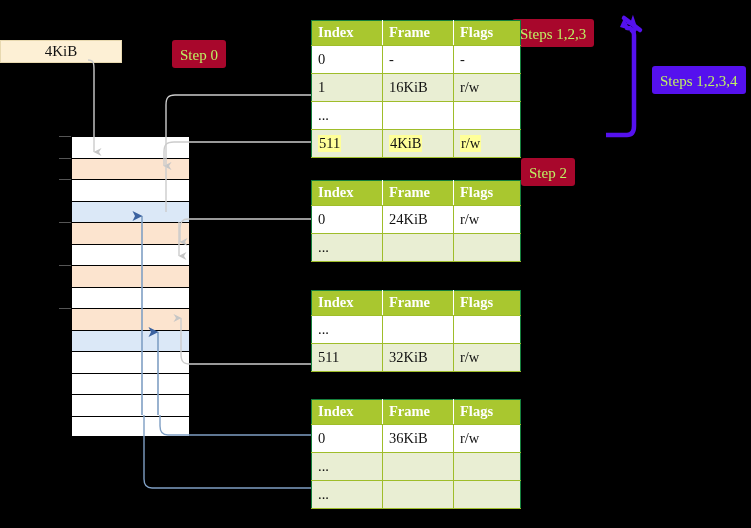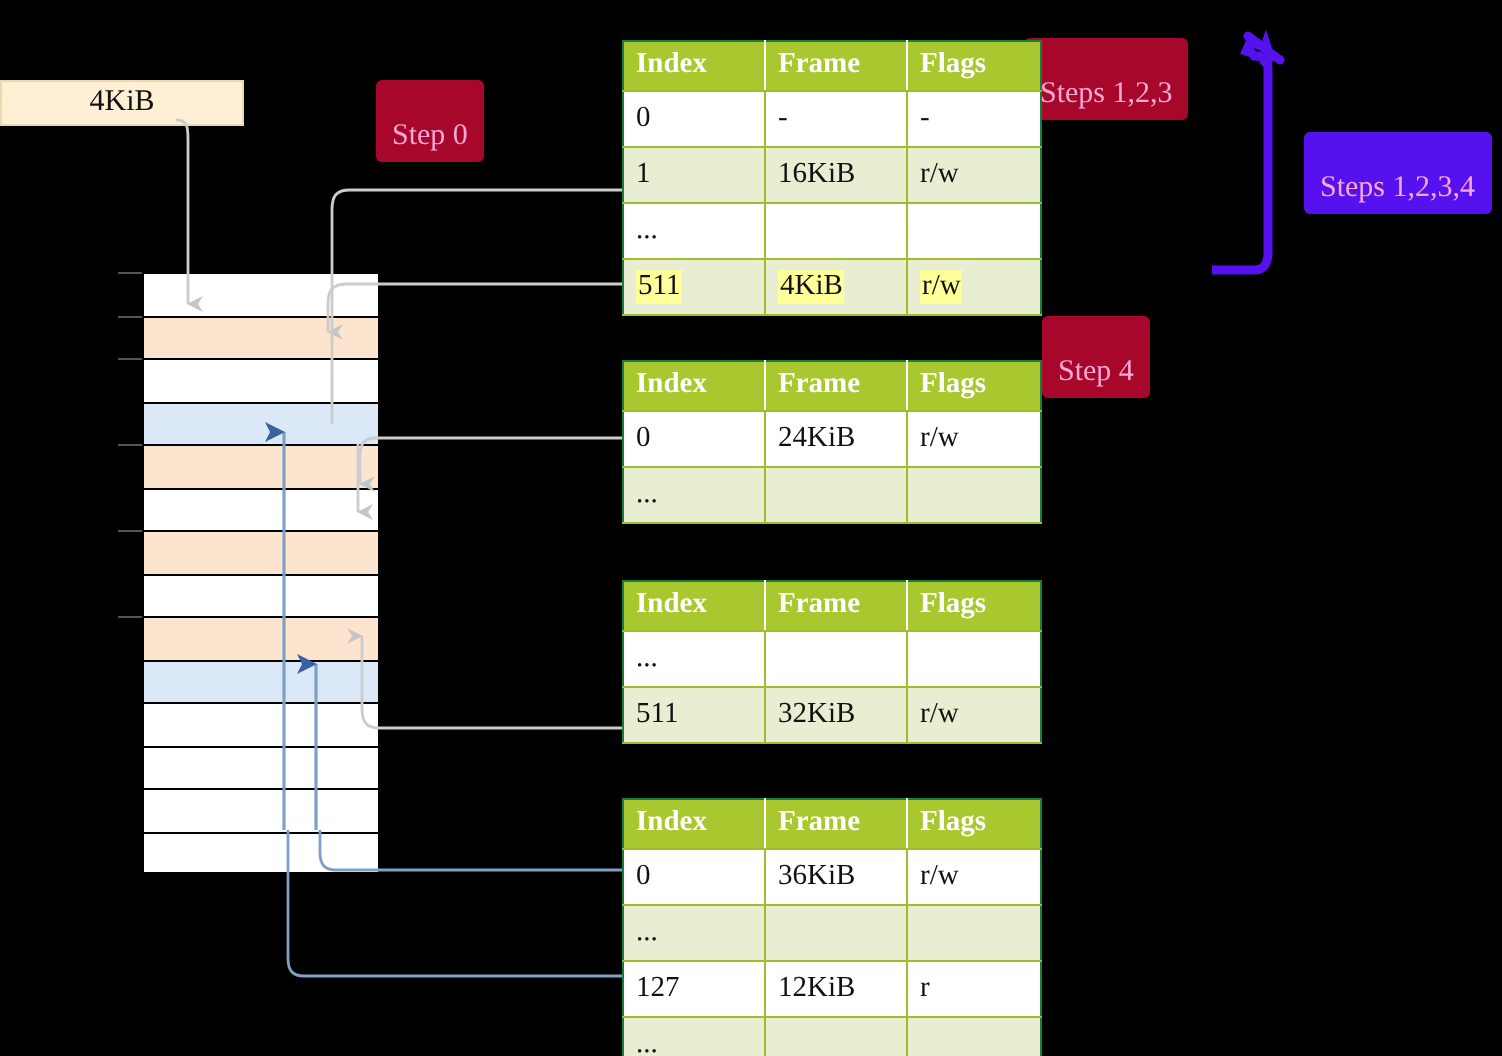--- a/index.html
+++ b/index.html
@@ -18,24 +18,24 @@
     position: absolute;
     left: 0; top: 0;
     width: 751px;
     height: 528px;
     background: #000000;
   }
 
   
   .badge {
     position: absolute;
-    color: #f9a8d4;
+    color: #bef264;
     font-size: 15px;
     line-height: 1;
-    padding: 21px 8px 5px 8px;
+    padding: 8px 8px 5px 8px;
     border-radius: 3px;
     white-space: nowrap;
     font-family: "Liberation Serif", "DejaVu Serif", serif;
   }
   .badge-red  { background: #a8072c; }
   .badge-blue { background: #5511ee; }
 
   
   .sizebox {
     position: absolute;
@@ -133,31 +133,31 @@
 </style>
 </head>
 <body>
 
 <div id="stage">
 
   <div class="sizebox" style="left: 0px; top: 40px; width: 120px; height: 21px; background: rgb(253, 240, 213);">
     <span>4KiB</span>
   </div>
 
-  <div class="badge badge-red" style="left: 188px; top: 40px; background: rgb(168, 7, 44);">
+  <div class="badge badge-red" style="left: 172px; top: 40px; background: rgb(168, 7, 44);">
     <span>Step 0</span>
   </div>
   <div class="badge badge-red" style="left: 512px; top: 19px; background: rgb(168, 7, 44);">
     <span>Steps 1,2,3</span>
   </div>
   <div class="badge badge-blue" style="left: 652px; top: 19px; background: rgb(85, 17, 238); margin-top: 47px;">
     <span>Steps 1,2,3,4</span>
   </div>
   <div class="badge badge-red" style="left: 521px; top: 158px; background: rgb(168, 7, 44);">
-    <span>Step 4</span>
+    <span>Step 2</span>
   </div>
 
   <div id="mem-column" style="left: 71px; top: 136px; width: 119px; height: 301px;">
       <div class="mem-cell mem-white" style="top: 0px; height: 21.5px; width: 119px; background: rgb(255, 255, 255);"></div>
       <div class="mem-cell mem-orange" style="top: 21.5px; height: 21.5px; width: 119px; background: rgb(252, 228, 207);"></div>
       <div class="mem-cell mem-white" style="top: 43px; height: 21.5px; width: 119px; background: rgb(255, 255, 255);"></div>
       <div class="mem-cell mem-blue" style="top: 64.5px; height: 21.5px; width: 119px; background: rgb(219, 232, 247);"></div>
       <div class="mem-cell mem-orange" style="top: 86px; height: 21.5px; width: 119px; background: rgb(252, 228, 207);"></div>
       <div class="mem-cell mem-white" style="top: 107.5px; height: 21.5px; width: 119px; background: rgb(255, 255, 255);"></div>
       <div class="mem-cell mem-orange" style="top: 129px; height: 21.5px; width: 119px; background: rgb(252, 228, 207);"></div>
@@ -326,25 +326,20 @@
           <tr class="odd">
             <td class="col-index">0</td>
             <td class="col-frame">36KiB</td>
             <td class="col-flags">r/w</td>
           </tr>
           <tr class="even">
             <td class="col-index">...</td>
             <td class="col-frame empty">&nbsp;</td>
             <td class="col-flags empty">&nbsp;</td>
           </tr>
-          <tr class="odd">
-            <td class="col-index">127</td>
-            <td class="col-frame">12KiB</td>
-            <td class="col-flags">r</td>
-          </tr>
           <tr class="even">
             <td class="col-index">...</td>
             <td class="col-frame empty">&nbsp;</td>
             <td class="col-flags empty">&nbsp;</td>
           </tr>
         </tbody>
       </table>
     </div>
 
 </div>

